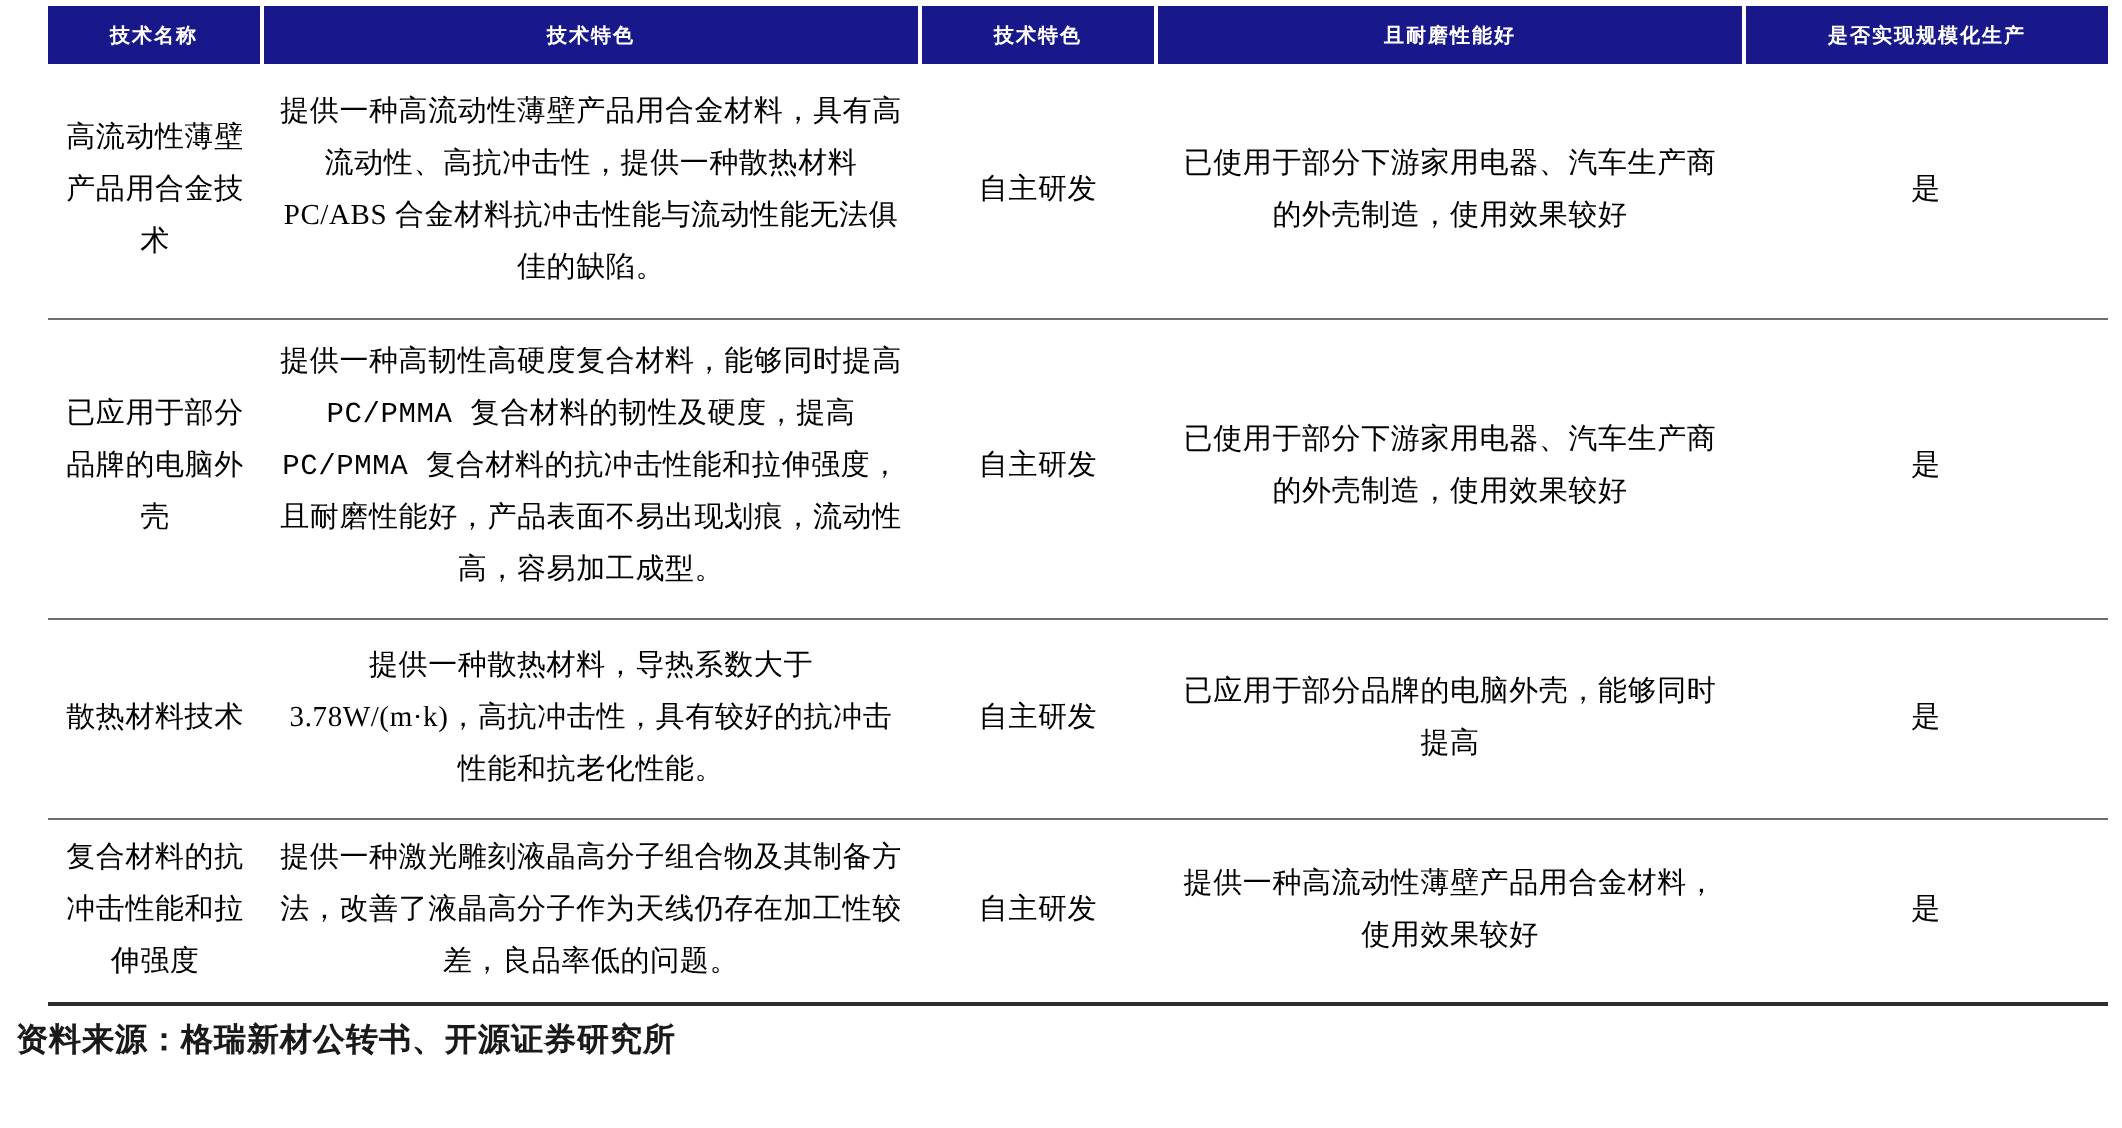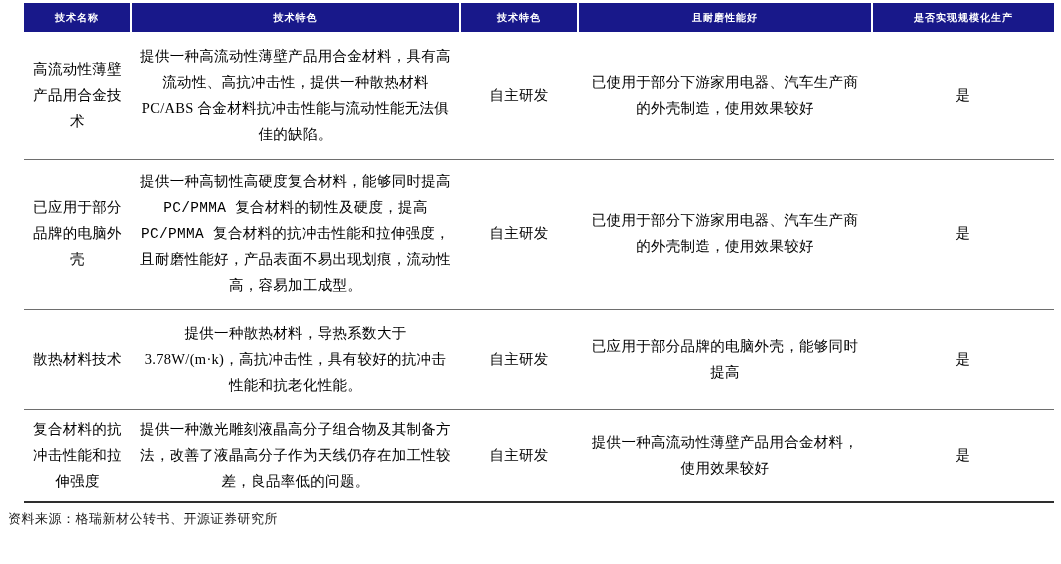--- a/index.html
+++ b/index.html
@@ -52,22 +52,22 @@
     letter-spacing: 0.3px;
   }
   tr.r1 td { height: 127px; }
   tr.r2 td { height: 150px; font-family: Liberation Mono, monospace; }
   tr.r3 td { height: 100px; }
   tr.r4 td { height: 93px; }
   tbody tr:last-child td { border-bottom: 2px solid #2e2e2e; }
 
   .source-line {
     margin: 7px 0 0 0;
-    font-size: 13px;
-    font-weight: normal;
+    font-size: 16px;
+    font-weight: bold;
     color: #1a1a1a;
     letter-spacing: 0.5px;
   }
 </style>
 </head>
 <body>
 
 <div class="page">
 
 

